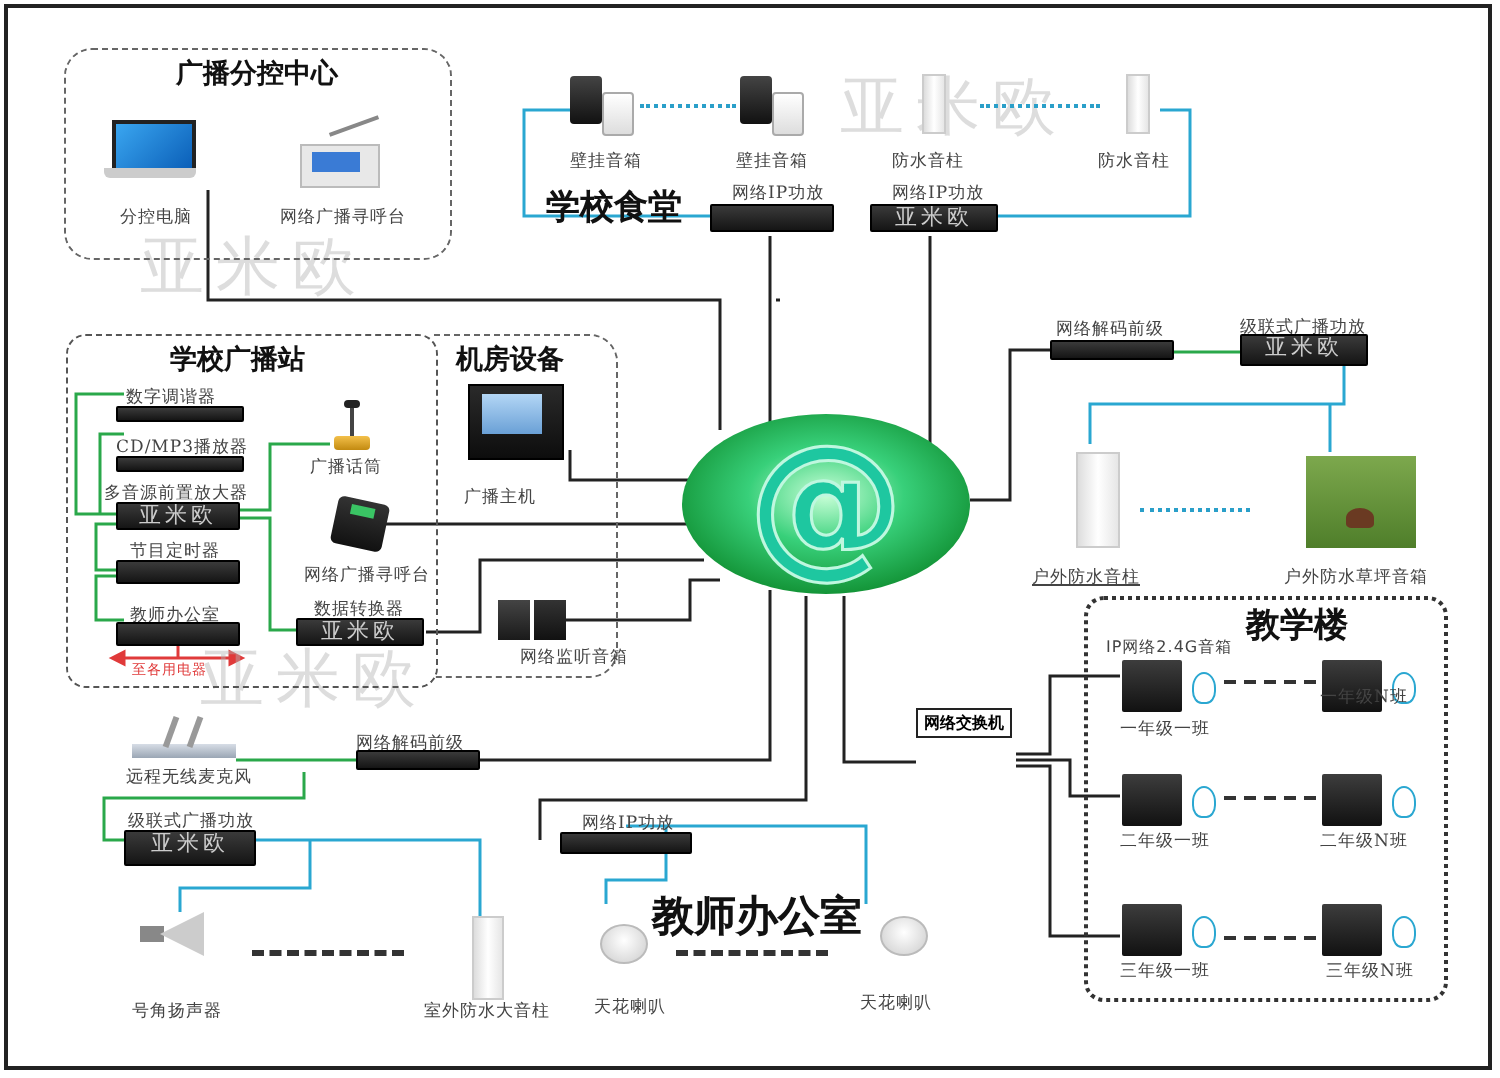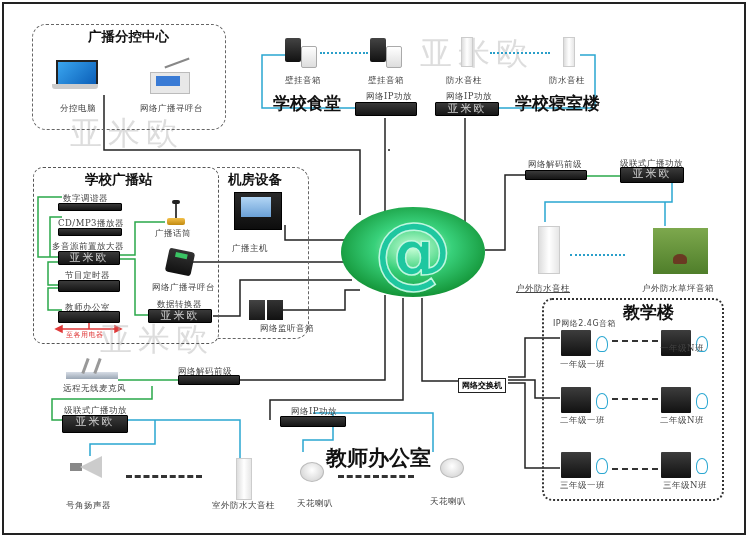--- a/index.html
+++ b/index.html
@@ -135,21 +135,20 @@
   <div class="lbl" style="left:366px;top:91px;">网络IP功放</div>
   <div class="dev rack" style="left:355px;top:102px;width:62px;height:14px;"></div>
 
   <div class="dev spk-col" style="left:461px;top:37px;width:10px;height:28px;"></div>
   <div class="dots" style="left:490px;top:52px;width:60px;"></div>
   <div class="dev spk-col" style="left:563px;top:37px;width:10px;height:28px;"></div>
   <div class="lbl" style="left:446px;top:75px;">防水音柱</div>
   <div class="lbl" style="left:549px;top:75px;">防水音柱</div>
   <div class="lbl" style="left:446px;top:91px;">网络IP功放</div>
   <div class="dev rack" style="left:435px;top:102px;width:64px;height:14px;"><span class="brand">亚米欧</span></div>
-  <div class="title t16" style="left:515px;top:92px;">学校寝室楼</div>
 
   <div class="dotbox" style="left:33px;top:167px;width:186px;height:177px;border-style:dashed;border-width:1.5px;border-color:#555;"></div>
   <div class="title t13" style="left:85px;top:171px;">学校广播站</div>
   <div class="lbl" style="left:63px;top:193px;">数字调谐器</div>
   <div class="dev rack" style="left:58px;top:203px;width:64px;height:8px;"></div>
   <div class="lbl" style="left:58px;top:218px;">CD/MP3播放器</div>
   <div class="dev rack" style="left:58px;top:228px;width:64px;height:8px;"></div>
   <div class="lbl" style="left:52px;top:241px;">多音源前置放大器</div>
   <div class="dev rack" style="left:58px;top:251px;width:62px;height:14px;"><span class="brand">亚米欧</span></div>
   <div class="lbl" style="left:65px;top:270px;">节目定时器</div>
@@ -190,21 +189,21 @@
   <div class="dots" style="left:570px;top:254px;width:55px;"></div>
   <div class="dev" style="left:653px;top:228px;width:55px;height:46px;background:linear-gradient(#7da84d,#4f7e2a);">
     <div style="position:absolute;left:20px;top:26px;width:14px;height:10px;background:#6a3a22;border-radius:50% 50% 20% 20%;"></div>
   </div>
   <div class="lbl" style="left:516px;top:283px;text-decoration:underline;">户外防水音柱</div>
   <div class="lbl" style="left:642px;top:283px;">户外防水草坪音箱</div>
 
   <div class="dotbox" style="left:542px;top:298px;width:182px;height:203px;"></div>
   <div class="title t16" style="left:623px;top:301px;">教学楼</div>
   <div class="lbl" style="left:553px;top:318px;font-family:'DejaVu Sans',sans-serif;font-size:8px;">IP网络2.4G音箱</div>
-  <div class="switch" style="left:458px;top:378px;text-align:center;">网络交换机</div>
+  <div class="switch" style="left:458px;top:354px;text-align:center;">网络交换机</div>
 
   <div class="dev ipbox" style="left:561px;top:330px;width:30px;height:26px;"></div>
   <div class="dev" style="left:596px;top:336px;width:10px;height:14px;border:1.5px solid #2aa7d1;border-radius:50% 50% 40% 40%;"></div>
   <div class="dashes" style="left:612px;top:340px;width:46px;"></div>
   <div class="dev ipbox" style="left:661px;top:330px;width:30px;height:26px;"></div>
   <div class="dev" style="left:696px;top:336px;width:10px;height:14px;border:1.5px solid #2aa7d1;border-radius:50% 50% 40% 40%;"></div>
   <div class="lbl" style="left:560px;top:359px;">一年级一班</div>
   <div class="lbl" style="left:660px;top:343px;">一年级N班</div>
 
   <div class="dev ipbox" style="left:561px;top:387px;width:30px;height:26px;"></div>

